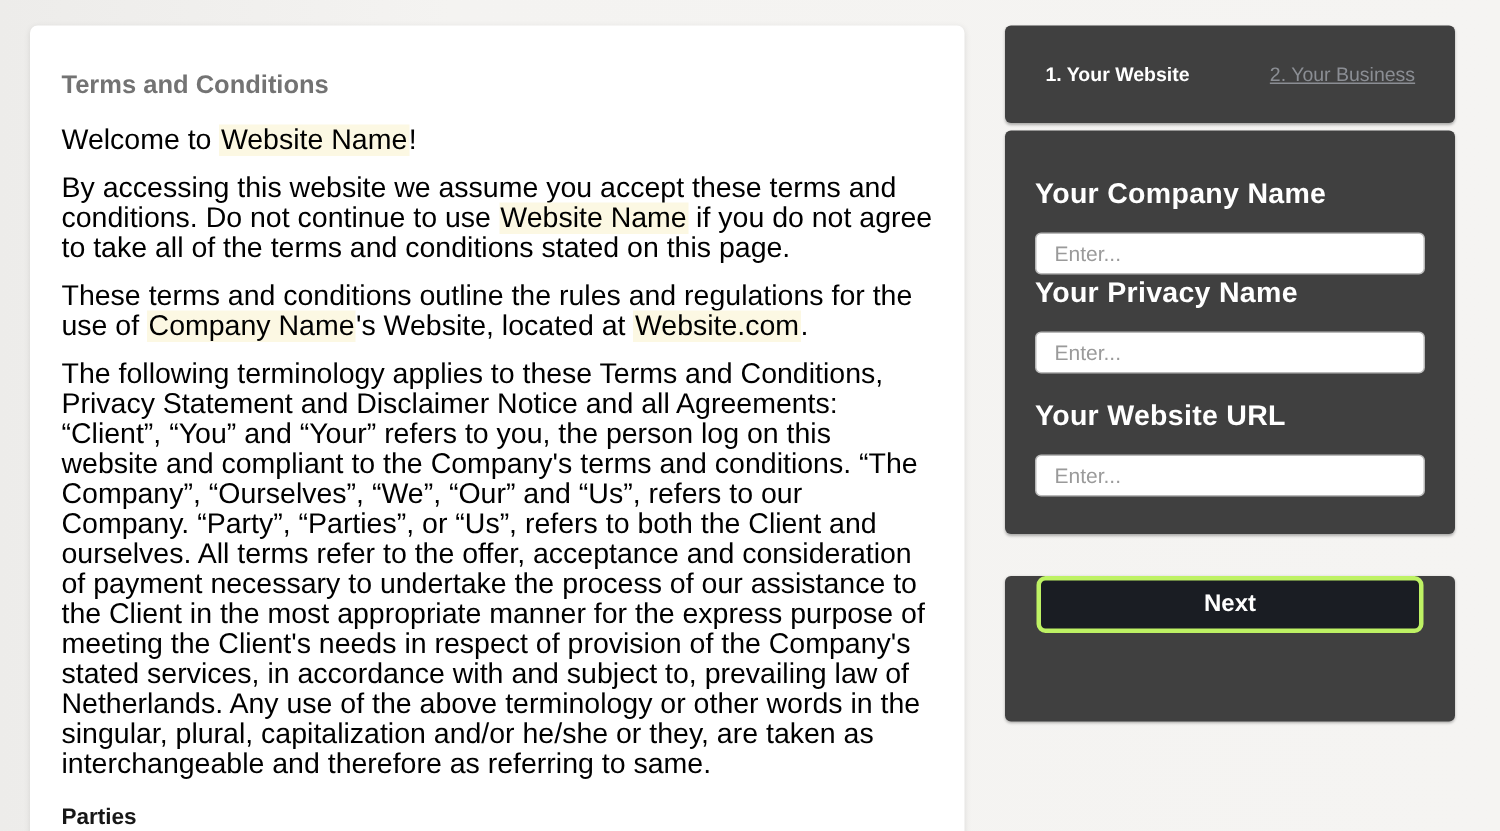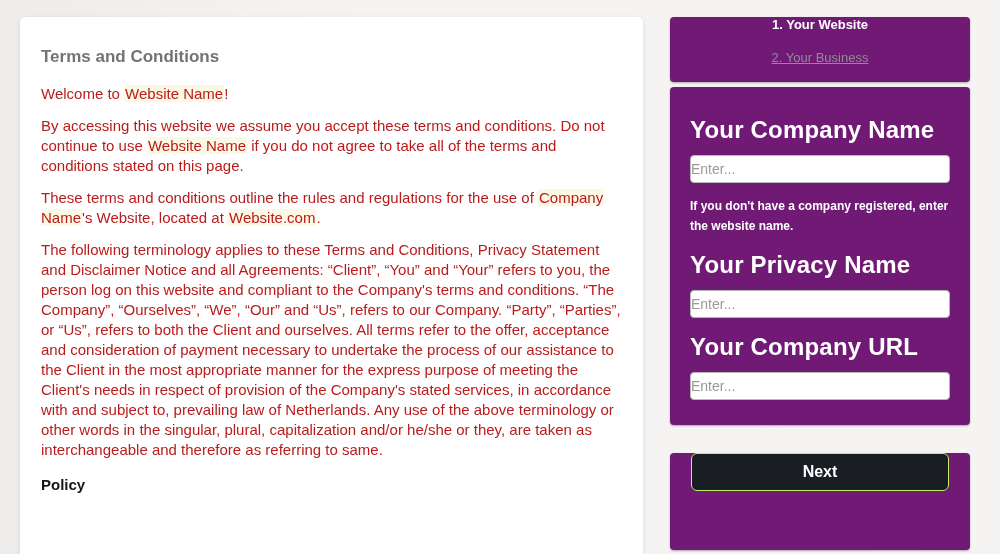--- a/index.html
+++ b/index.html
@@ -23,136 +23,134 @@
   }
   .terms-card h1 {
     font-size: 17px; font-weight: bold; color: #737373;
     margin: 0 0 17px 0; line-height: 20px;
   }
   .terms-card h2 {
     font-size: 15px; font-weight: bold; color: #171717;
     margin: 16px 0 10px 0; line-height: 18px;
   }
   .terms-card p {
-    font-size: 15px; line-height: 20px;
-    margin: 0 0 12px 0; color: #b91c1c;
+    font-size: 19px; line-height: 20px;
+    margin: 0 0 12px 0; color: #000000;
   }
   .terms-card mark {
     background: #fcf8e3;
     color: inherit;
     padding: 0 1px;
   }
   
   .wizard-col {
     position: absolute;
     left: 670px; top: 17px;
     width: 300px;
   }
   .panel {
-    background: #701a75;
+    background: #404040;
     border-radius: 4px;
     box-shadow: 0 1px 2px rgba(0,0,0,0.30);
-    flex-direction: column;
   }
   .panel-tabs {
     height: 65px;
     display: flex;
     align-items: center;
   }
   .wizard-tab {
     flex: 1;
     text-align: center;
     font-size: 13px;
     cursor: pointer;
   }
   .wizard-tab.active { color: #ffffff; font-weight: bold; }
   .wizard-tab.inactive { color: #8b8e94; font-weight: normal; text-decoration: underline; }
   .panel-form {
     margin-top: 5px;
     padding: 30px 20px 25px 20px;
   }
   .field-label {
     color: #ffffff;
-    font-size: 24px;
+    font-size: 19px;
     font-weight: bold;
     line-height: 26px;
     margin: 0 0 12px 0;
     letter-spacing: 0.2px;
   }
   .field-label.spaced { margin-top: 16px; }
   .text-input {
     display: block;
     width: 100%;
     height: 28px;
     border: 1px solid #b9b9b9;
     border-radius: 4px;
     background: #ffffff;
     font-family: "Liberation Sans", "DejaVu Sans", sans-serif;
     font-size: 14px;
     color: #333333;
-    padding: 0 0;
+    padding: 0 12px;
     outline: none;
   }
   .text-input::placeholder { color: #9a9a9a; }
   .help-text {
     color: #ffffff;
     font-size: 12px;
     font-weight: bold;
     line-height: 20px;
     margin: 13px 0 16px 0;
   }
   .panel-footer {
     margin-top: 5px;
     height: 97px;
   }
   .next-button {
     display: block;
     margin: 28px auto 0 auto;
     width: 258px;
     height: 38px;
     background: #1a1d23;
-    border: 1px solid #bef264;
+    border: 3px solid #bef264;
     border-radius: 6px;
     color: #ffffff;
     font-family: "Liberation Sans", "DejaVu Sans", sans-serif;
     font-size: 16px;
     font-weight: bold;
     cursor: pointer;
   }
 </style>
 </head>
 <body>
 
 <div class="terms-card">
   <div>
       <h1>Terms and Conditions</h1>
       <p>Welcome to <mark>Website Name</mark>!</p>
       <p>By accessing this website we assume you accept these terms and conditions. Do not continue to use <mark>Website Name</mark> if you do not agree to take all of the terms and conditions stated on this page.</p>
       <p>These terms and conditions outline the rules and regulations for the use of <mark>Company Name</mark>'s Website, located at <mark>Website.com</mark>.</p>
       <p>The following terminology applies to these Terms and Conditions, Privacy Statement and Disclaimer Notice and all Agreements: “Client”, “You” and “Your” refers to you, the person log on this website and compliant to the Company's terms and conditions. “The Company”, “Ourselves”, “We”, “Our” and “Us”, refers to our Company. “Party”, “Parties”, or “Us”, refers to both the Client and ourselves. All terms refer to the offer, acceptance and consideration of payment necessary to undertake the process of our assistance to the Client in the most appropriate manner for the express purpose of meeting the Client's needs in respect of provision of the Company's stated services, in accordance with and subject to, prevailing law of Netherlands. Any use of the above terminology or other words in the singular, plural, capitalization and/or he/she or they, are taken as interchangeable and therefore as referring to same.</p>
-      <h2>Policy</h2>
+      <h2>Parties</h2>
     </div>
 </div>
 
 <div class="wizard-col">
 
   <div class="panel panel-tabs">
     <div class="wizard-tab active">1. Your Website</div>
     <div class="wizard-tab inactive">2. Your Business</div>
   </div>
 
   <div class="panel panel-form">
     <div class="field-label">Your Company Name</div>
     <input class="text-input" type="text" placeholder="Enter..." style="">
-    <div class="help-text">If you don't have a company registered, enter the website name.</div>
 
     <div class="field-label">Your Privacy Name</div>
     <input class="text-input" type="text" placeholder="Enter..." style="">
 
-    <div class="field-label spaced">Your Company URL</div>
+    <div class="field-label spaced">Your Website URL</div>
     <input class="text-input" type="text" placeholder="Enter..." style="">
   </div>
 
   <div class="panel panel-footer">
     <button class="next-button">Next</button>
   </div>
 
 </div>
 
 </body></html>

